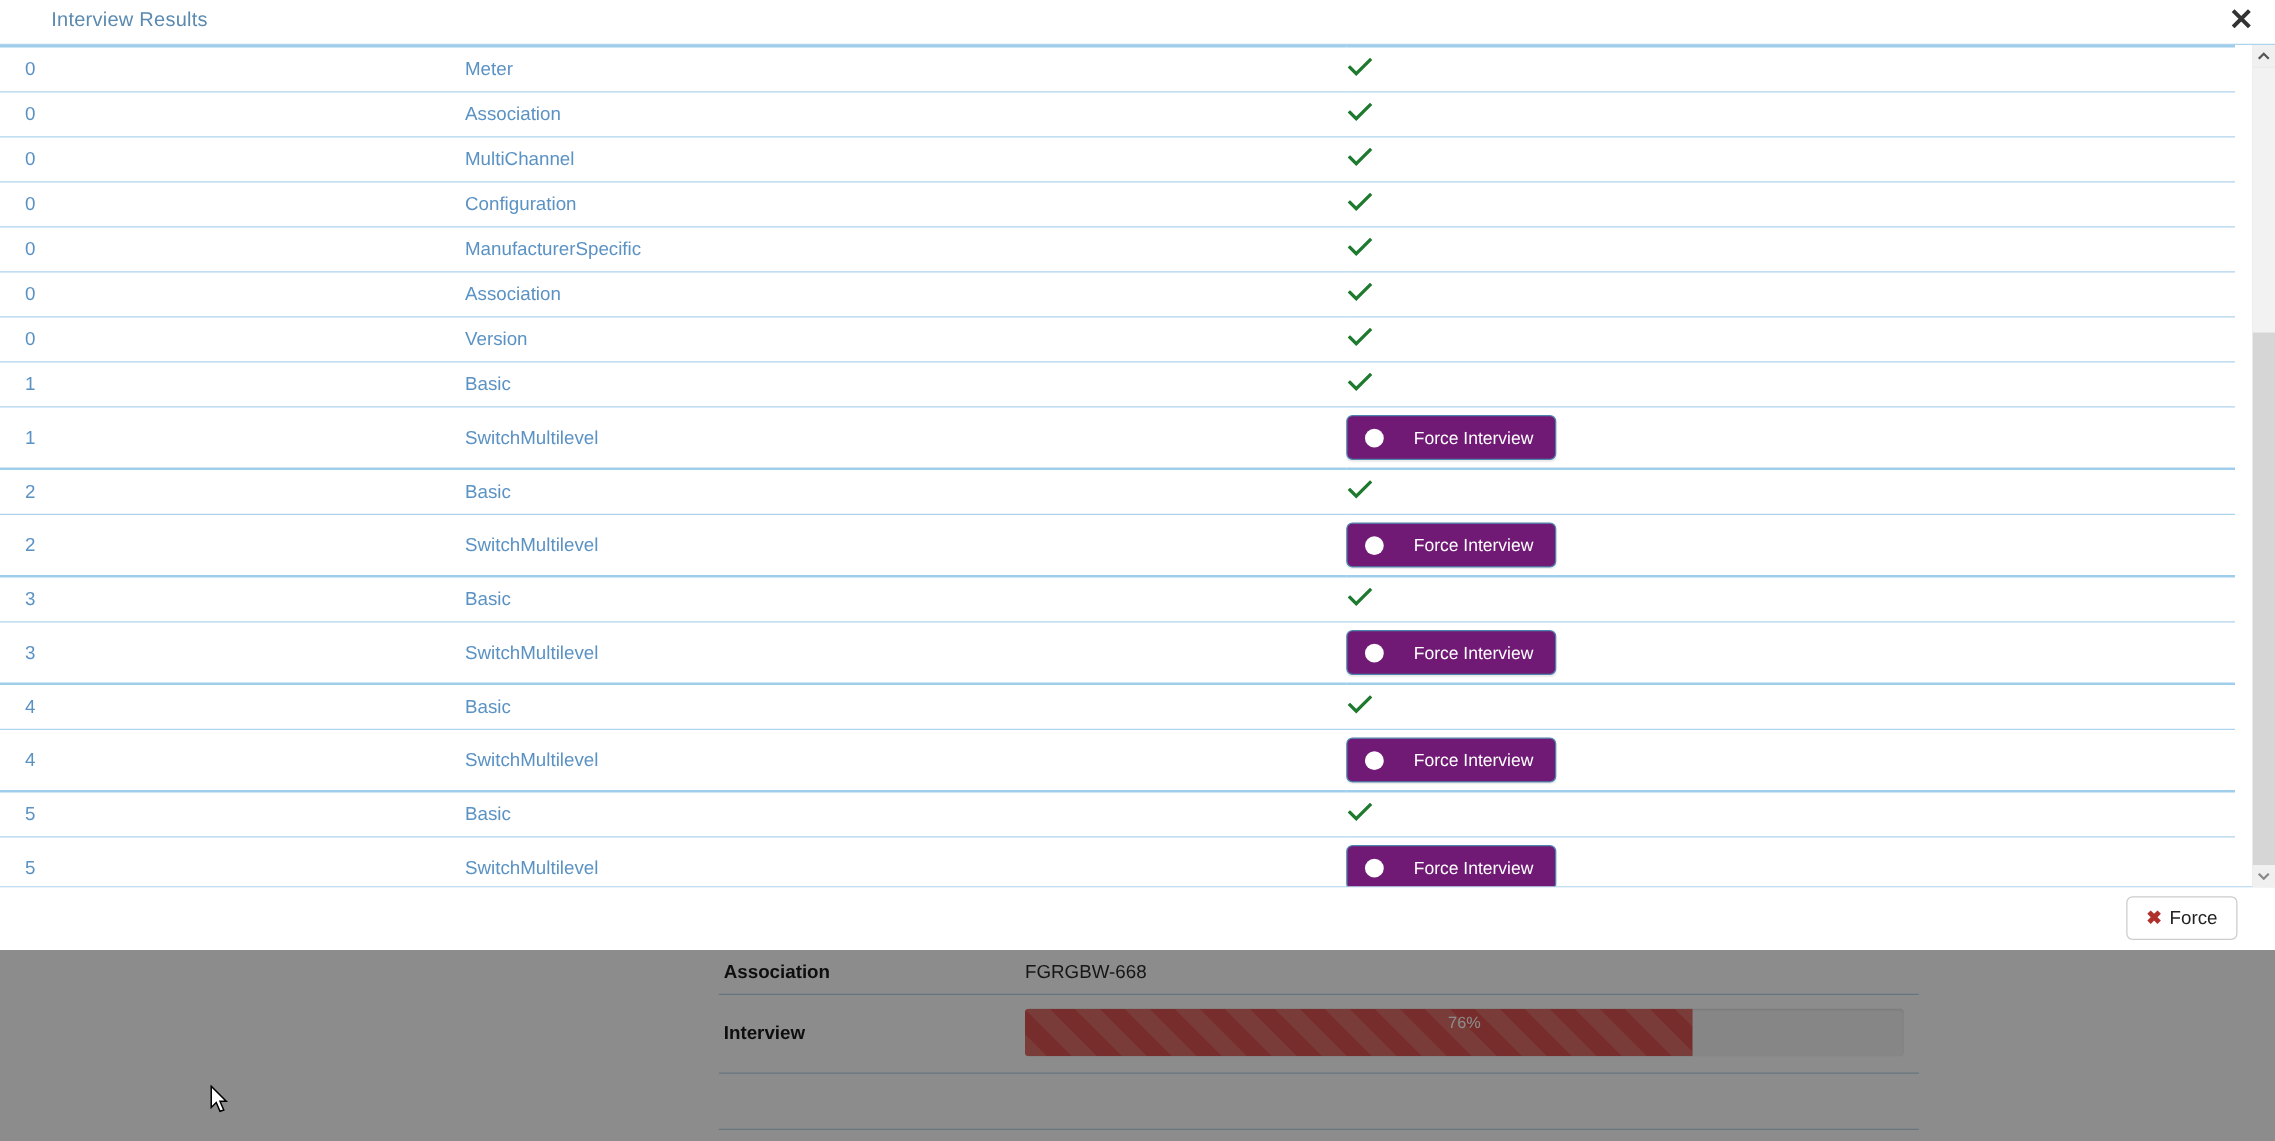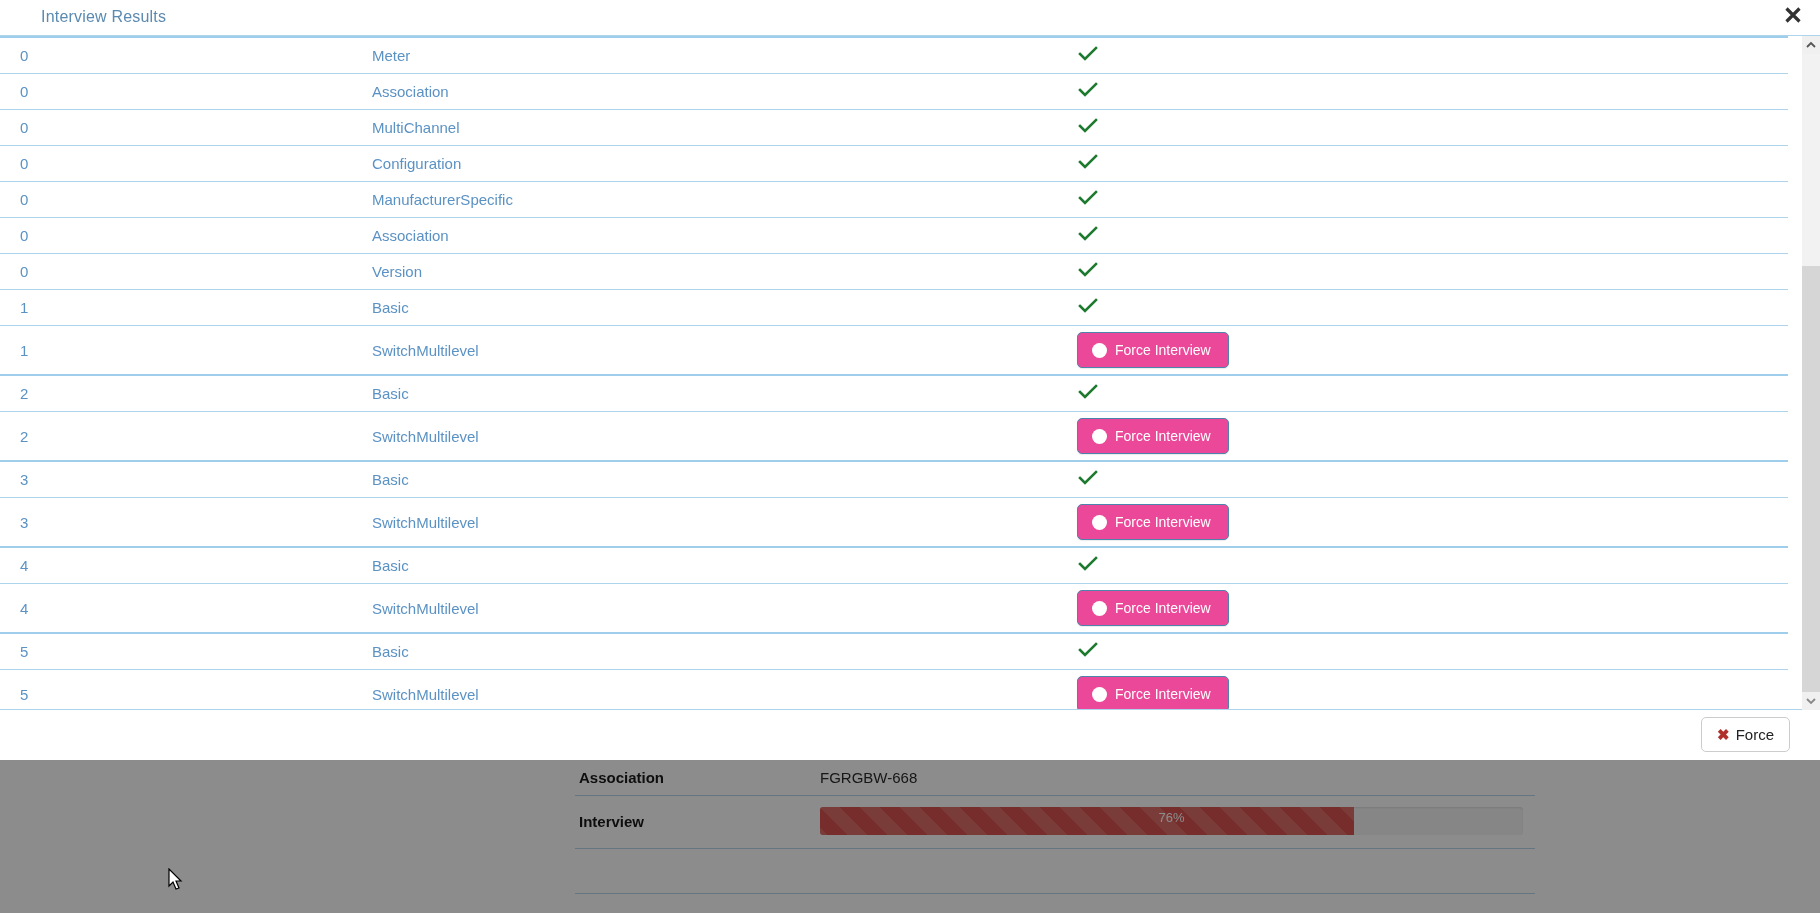--- a/index.html
+++ b/index.html
@@ -40,21 +40,21 @@
     padding-left: 4px;
   }
   .behind-table td.val { color: #2b2b2b; }
   .behind-link { color: #5b8ab0; text-decoration: none; }
   .behind-table tr.tall td { padding-top: 11px; padding-bottom: 13px; }
   .behind-table tr.blank td { border-bottom: 1px solid #b8d8ea; height: 26px; }
 
   .progress-track {
     position: relative;
     width: 703px;
-    height: 28px;
+    height: 38px;
     background: #f5f5f5;
     border-radius: 3px;
     overflow: hidden;
     box-shadow: inset 0 1px 2px rgba(0,0,0,.1);
   }
   .progress-fill {
     position: absolute;
     left: 0; top: 0; bottom: 0;
     width: 76%;
     background-color: #d9534f;
@@ -148,22 +148,22 @@
   tr.row-btn td   { border-bottom: 2px solid #9fcdec; }
 
   .check {
     display: inline-block;
     margin-left: 1px;
   }
 
   .force-btn {
     display: inline-flex;
     align-items: center;
-    gap: 8px;
-    background: #ec4899;
+    gap: 24px;
+    background: #701a75;
     border: 1px solid #4d84ad;
     border-radius: 5px;
     color: #ffffff;
     font-size: 14px;
     padding: 9px 17px 9px 14px;
     cursor: pointer;
     font-family: "Liberation Sans", sans-serif;
     box-shadow: 0 1px 1px rgba(0,0,0,.08);
   }
   .spinner-dot {

